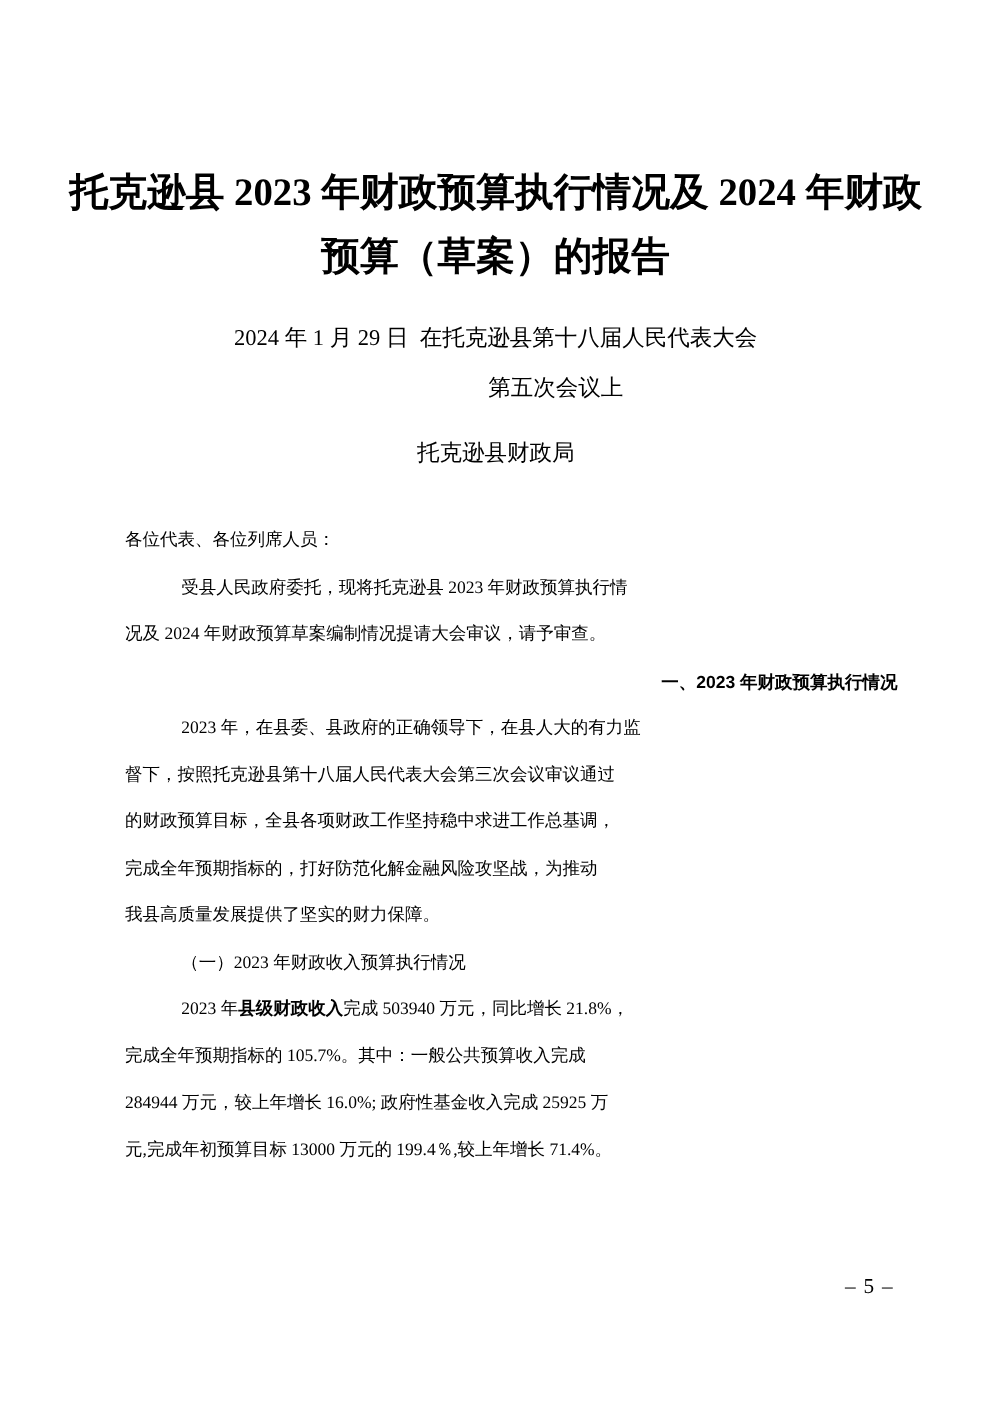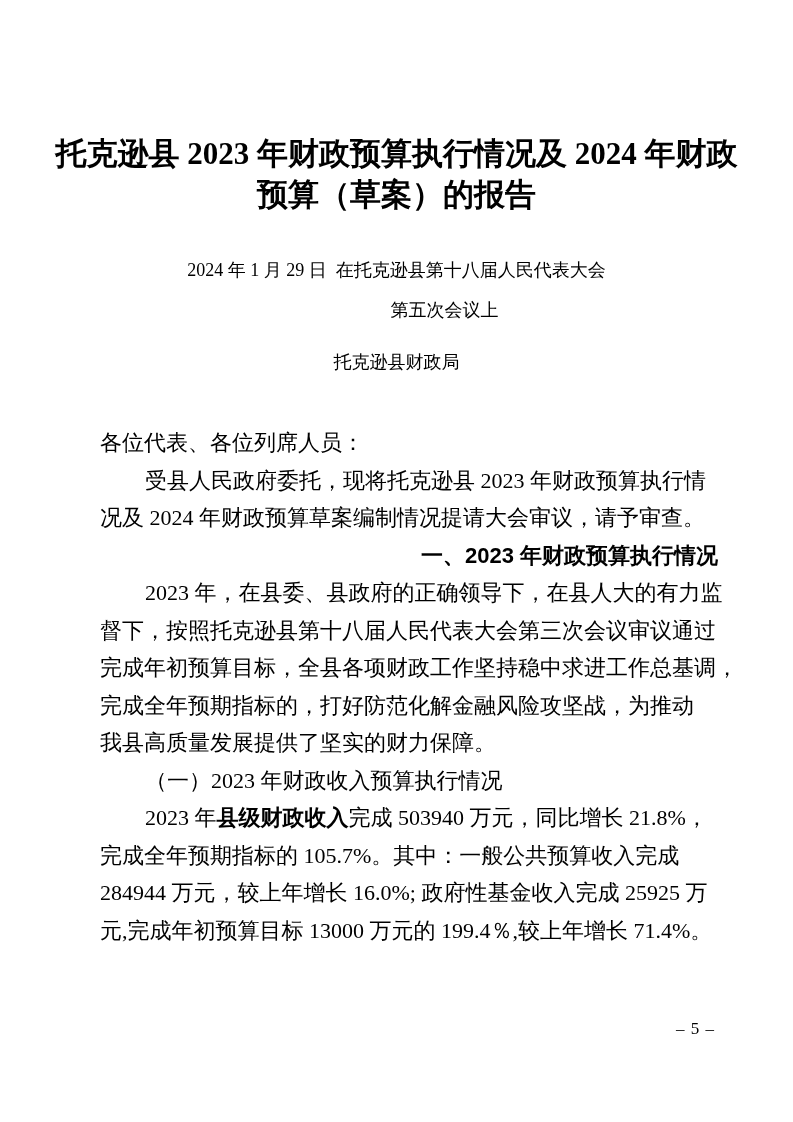--- a/index.html
+++ b/index.html
@@ -36,23 +36,23 @@
     font-size: 18px;
     line-height: 30px;
     white-space: pre;
   }
   .m1 { top: 255px; }
   .m2 { top: 295px; padding-left: 48px; }
   .agency { top: 347px; }
   .doc-body {
     position: absolute;
     left: 100px;
-    top: 424px;
+    top: 414px;
     width: 618px;
-    font-size: 22px;
+    font-size: 14px;
   }
   .bline {
     height: 37.5px;
     line-height: 37.5px;
     white-space: pre;
   }
   .indent { padding-left: 45px; }
   .h-sans {
     font-family: "Liberation Sans", "DejaVu Sans", sans-serif;
     font-weight: 700;
@@ -68,37 +68,37 @@
     letter-spacing: 1px;
     white-space: pre;
   }
 </style>
 </head>
 <body>
 
 <div class="page">
 
   <div class="doc-title">托克逊县 2023 年财政预算执行情况及 2024 年财政</div>
-  <div class="doc-title" style="top: 174px;">预算（草案）的报告</div>
+  <div class="doc-title" style="top: 184px;">预算（草案）的报告</div>
 
   <div class="meeting-line m1">2024 年 1 月 29 日  在托克逊县第十八届人民代表大会</div>
   <div class="meeting-line m2">第五次会议上</div>
   <div class="meeting-line agency">托克逊县财政局</div>
 
   <div class="doc-body">
     <div class="bline">各位代表、各位列席人员：</div>
 
     <div class="bline indent">受县人民政府委托，现将托克逊县 2023 年财政预算执行情</div>
     <div class="bline">况及 2024 年财政预算草案编制情况提请大会审议，请予审查。</div>
 
     <div class="bline indent h-sans">一、2023 年财政预算执行情况</div>
 
     <div class="bline indent">2023 年，在县委、县政府的正确领导下，在县人大的有力监</div>
     <div class="bline">督下，按照托克逊县第十八届人民代表大会第三次会议审议通过</div>
-    <div class="bline">完成年初预算目标，全县各项财政工作坚持稳中求进工作总基调，</div>
+    <div class="bline">的财政预算目标，全县各项财政工作坚持稳中求进工作总基调，</div>
     <div class="bline">完成全年预期指标的，打好防范化解金融风险攻坚战，为推动</div>
     <div class="bline">我县高质量发展提供了坚实的财力保障。</div>
 
     <div class="bline indent h-serif">（一）2023 年财政收入预算执行情况</div>
 
     <div class="bline indent"><span>2023 年</span><span class="bold">县级财政收入</span><span>完成 503940 万元，同比增长 21.8%，</span></div>
     <div class="bline">完成全年预期指标的 105.7%。其中：一般公共预算收入完成</div>
     <div class="bline">284944 万元，较上年增长 16.0%; 政府性基金收入完成 25925 万</div>
     <div class="bline">元,完成年初预算目标 13000 万元的 199.4％,较上年增长 71.4%。</div>
 

